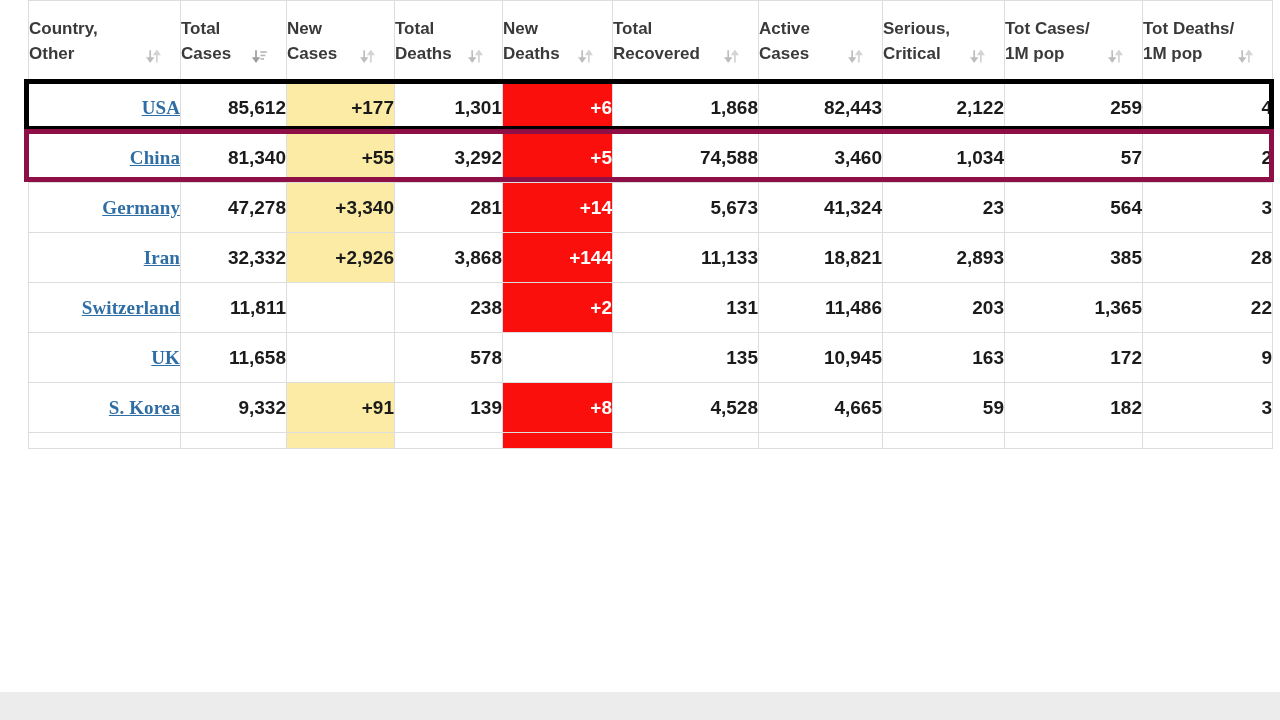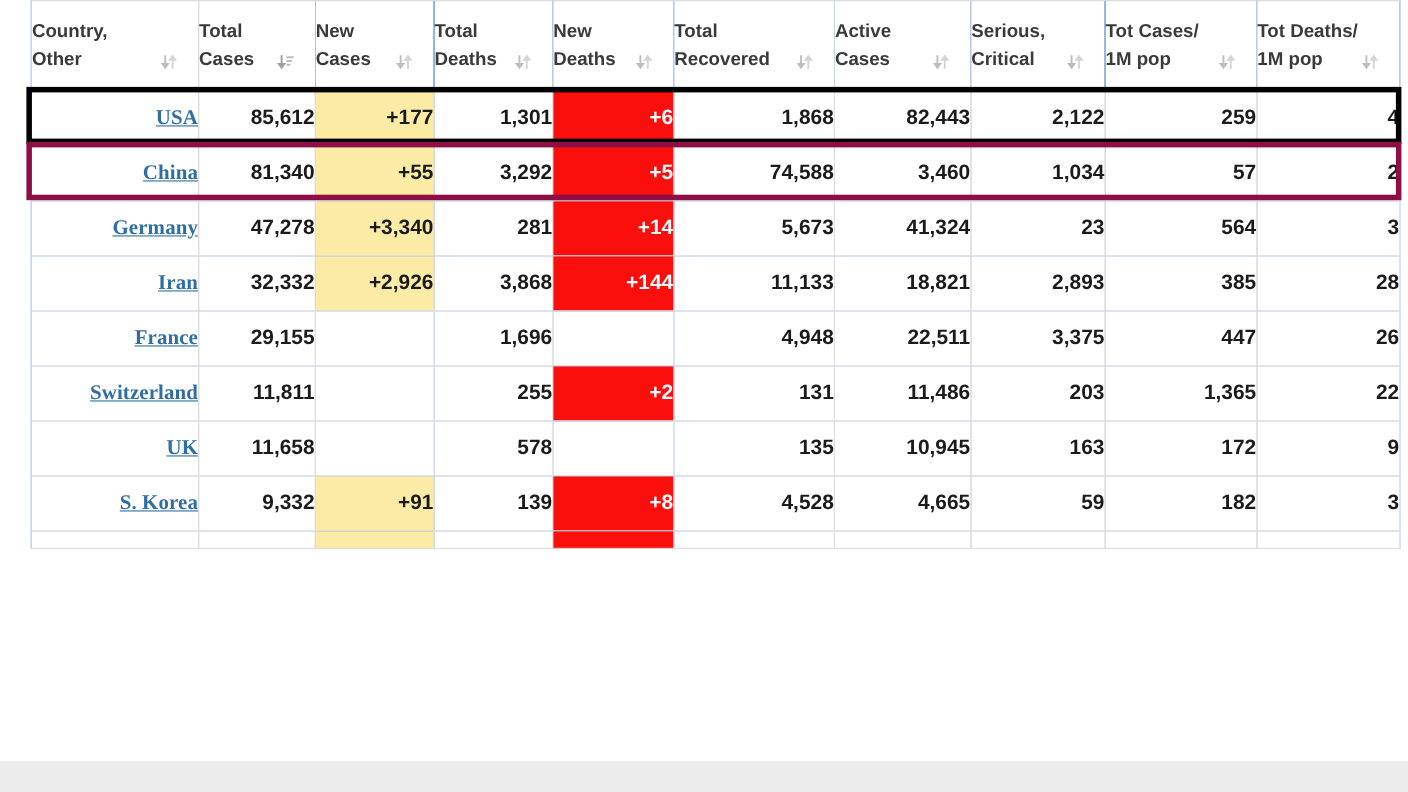--- a/index.html
+++ b/index.html
@@ -36,21 +36,21 @@
     position: absolute;
     left: 28px;
     top: 0px;
     width: 1244px;
   }
 
   table.covid {
     border-collapse: collapse;
     width: 1244px;
     table-layout: fixed;
-    background: #3b82f6;
+    background: #fca5a5;
   }
 
   table.covid th,
   table.covid td {
     border: 1px solid #dddddd;
     padding: 0;
     vertical-align: middle;
     box-sizing: border-box;
   }
 
@@ -379,36 +379,24 @@
             <td class="newcases filled">+2,926</td>
             <td class="">3,868</td>
             <td class="newdeaths filled">+144</td>
             <td class="">11,133</td>
             <td class="">18,821</td>
             <td class="">2,893</td>
             <td class="">385</td>
             <td class="">28</td>
           </tr>
           <tr>
-            <td class="country"><a href="#">France</a></td>
-            <td class="">29,155</td>
-            <td class="newcases"></td>
-            <td class="">1,696</td>
-            <td class="newdeaths"></td>
-            <td class="">4,948</td>
-            <td class="">22,511</td>
-            <td class="">3,375</td>
-            <td class="">447</td>
-            <td class="">26</td>
-          </tr>
-          <tr>
             <td class="country"><a href="#">Switzerland</a></td>
             <td class="">11,811</td>
             <td class="newcases"></td>
-            <td class="">255</td>
+            <td class="">238</td>
             <td class="newdeaths filled">+2</td>
             <td class="">131</td>
             <td class="">11,486</td>
             <td class="">203</td>
             <td class="">1,365</td>
             <td class="">22</td>
           </tr>
           <tr>
             <td class="country"><a href="#">UK</a></td>
             <td class="">11,658</td>

